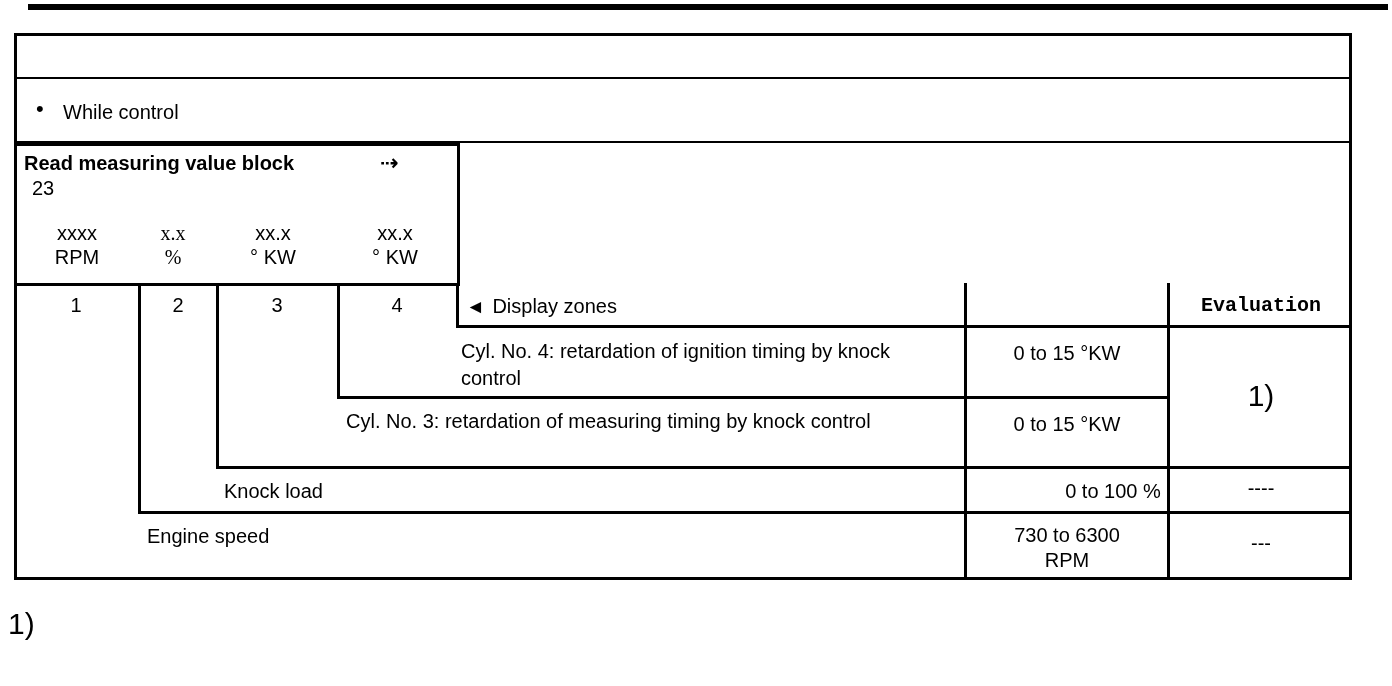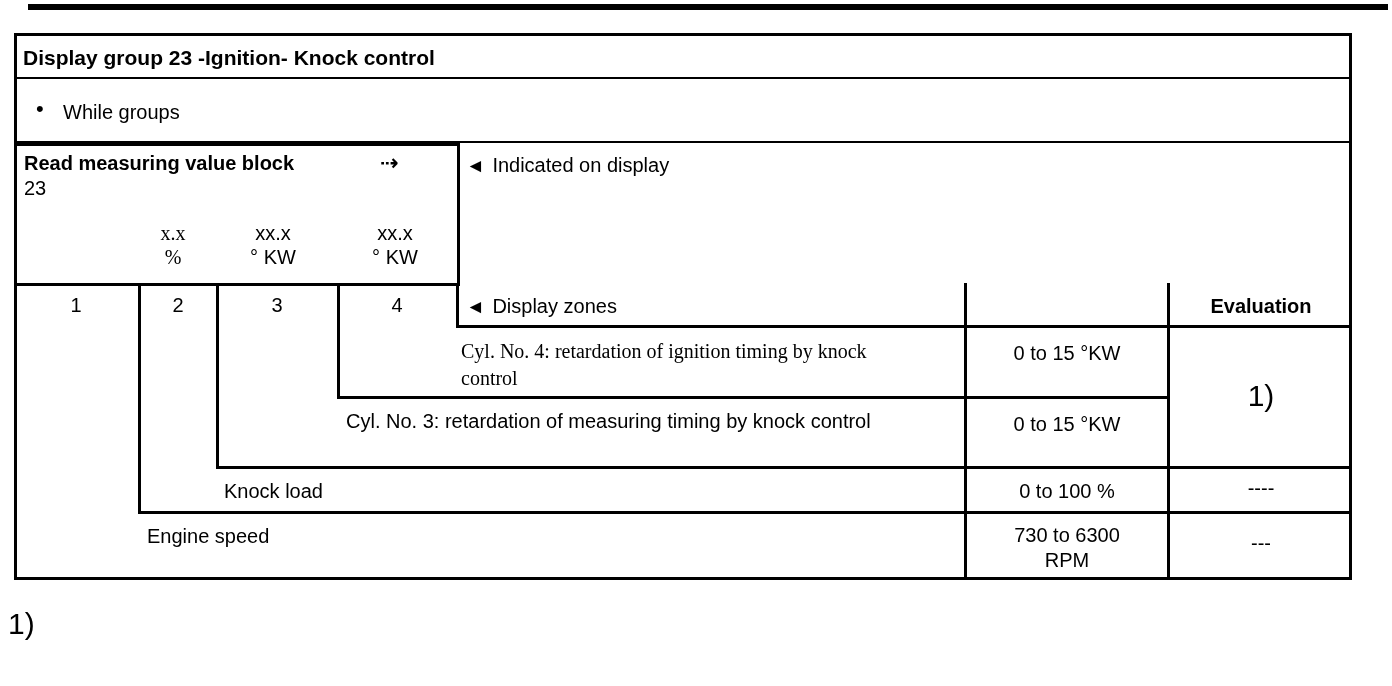--- a/index.html
+++ b/index.html
@@ -24,83 +24,82 @@
 </style>
 </head>
 <body>
 
 <div class="page">
 
   <div class="ln" style="left:28px;top:4px;width:1360px;height:6px;"></div>
 
   <div class="frame"></div>
 
-  <div class="abs b" style="left:23px;top:45px;font-size:21px;">Display group 23 -Ignition- Knock control</div>
   <div class="ln" style="left:14px;top:77px;width:1338px;height:2px;"></div>
 
   <div class="abs" style="left:36px;top:96px;font-size:22px;">•</div>
-  <div class="abs" style="left:63px;top:100px;">While groups</div>
+  <div class="abs" style="left:63px;top:100px;">While control</div>
   <div class="ln" style="left:14px;top:141px;width:1338px;height:2px;"></div>
 
   <div class="mbox"></div>
   <div class="abs" style="left:24px;top:151px;font-weight:bold;">Read measuring value block</div>
-  <div class="abs" style="left:24px;top:176px;">23</div>
+  <div class="abs" style="left:32px;top:176px;">23</div>
   <div class="abs arrow" style="left:380px;top:150px;">⇢</div>
 
+  <div class="abs c colhead" style="left:22px;top:221px;width:110px;">
+    <div>xxxx</div>
+    <div>RPM</div>
+  </div>
   <div class="abs c colhead" style="left:118px;top:221px;width:110px;font-family:Liberation Serif, serif;">
     <div>x.x</div>
     <div>%</div>
   </div>
   <div class="abs c colhead" style="left:218px;top:221px;width:110px;">
     <div>xx.x</div>
     <div>° KW</div>
   </div>
   <div class="abs c colhead" style="left:340px;top:221px;width:110px;">
     <div>xx.x</div>
     <div>° KW</div>
   </div>
 
-  <div class="abs nowrap" style="left:466px;top:153px;">
-    <span class="tri">◄</span>
-    <span>Indicated on display</span>
-  </div>
 
   <div class="ln" style="left:456px;top:283px;width:3px;height:44px;"></div>
   <div class="ln" style="left:138px;top:283px;width:3px;height:231px;"></div>
   <div class="ln" style="left:216px;top:283px;width:3px;height:186px;"></div>
   <div class="ln" style="left:337px;top:283px;width:3px;height:116px;"></div>
 
   <div class="abs c" style="left:46px;top:293px;width:60px;">1</div>
   <div class="abs c" style="left:148px;top:293px;width:60px;">2</div>
   <div class="abs c" style="left:247px;top:293px;width:60px;">3</div>
   <div class="abs c" style="left:367px;top:293px;width:60px;">4</div>
 
   <div class="abs nowrap" style="left:466px;top:294px;">
     <span class="tri">◄</span>
     <span>Display zones</span>
   </div>
 
   <div class="ln" style="left:964px;top:283px;width:3px;height:294px;"></div>
   <div class="ln" style="left:1167px;top:283px;width:3px;height:294px;"></div>
 
-  <div class="abs c b" style="left:1170px;top:294px;width:182px;">Evaluation</div>
+  <div class="abs c b" style="left:1170px;top:294px;width:182px;font-family:Liberation Mono, monospace;">Evaluation</div>
   <div class="ln" style="left:456px;top:325px;width:896px;height:3px;"></div>
 
-  <div class="abs" style="left:461px;top:338px;width:450px;line-height:27px;font-family:Liberation Serif, serif;">Cyl. No. 4: retardation of ignition timing by knock control</div>
+  <div class="abs" style="left:461px;top:338px;width:450px;line-height:27px;">Cyl. No. 4: retardation of ignition timing by knock control</div>
   <div class="abs c" style="left:964px;top:341px;width:206px;">0 to 15 °KW</div>
   <div class="ln" style="left:337px;top:396px;width:833px;height:3px;"></div>
 
   <div class="abs c big" style="left:1170px;top:378px;width:182px;">1)</div>
 
   <div class="abs nowrap" style="left:346px;top:409px;">Cyl. No. 3: retardation of measuring timing by knock control</div>
   <div class="abs c" style="left:964px;top:412px;width:206px;">0 to 15 °KW</div>
   <div class="ln" style="left:216px;top:466px;width:1136px;height:3px;"></div>
 
   <div class="abs nowrap" style="left:224px;top:479px;">Knock load</div>
-  <div class="abs c" style="left:964px;top:479px;width:206px;">0 to 100 %</div>
+  <div class="abs c" style="left:964px;top:479px;width:206px;padding-left:46px;">0 to 100 %</div>
   <div class="abs c" style="left:1170px;top:476px;width:182px;">----</div>
   <div class="ln" style="left:138px;top:511px;width:1214px;height:3px;"></div>
 
   <div class="abs nowrap" style="left:147px;top:524px;">Engine speed</div>
   <div class="abs c" style="left:997px;top:523px;width:140px;line-height:25px;">730 to 6300 RPM</div>
   <div class="abs c" style="left:1170px;top:531px;width:182px;">---</div>
 
   <div class="abs big" style="left:8px;top:606px;">1)</div>
 
 </div>

